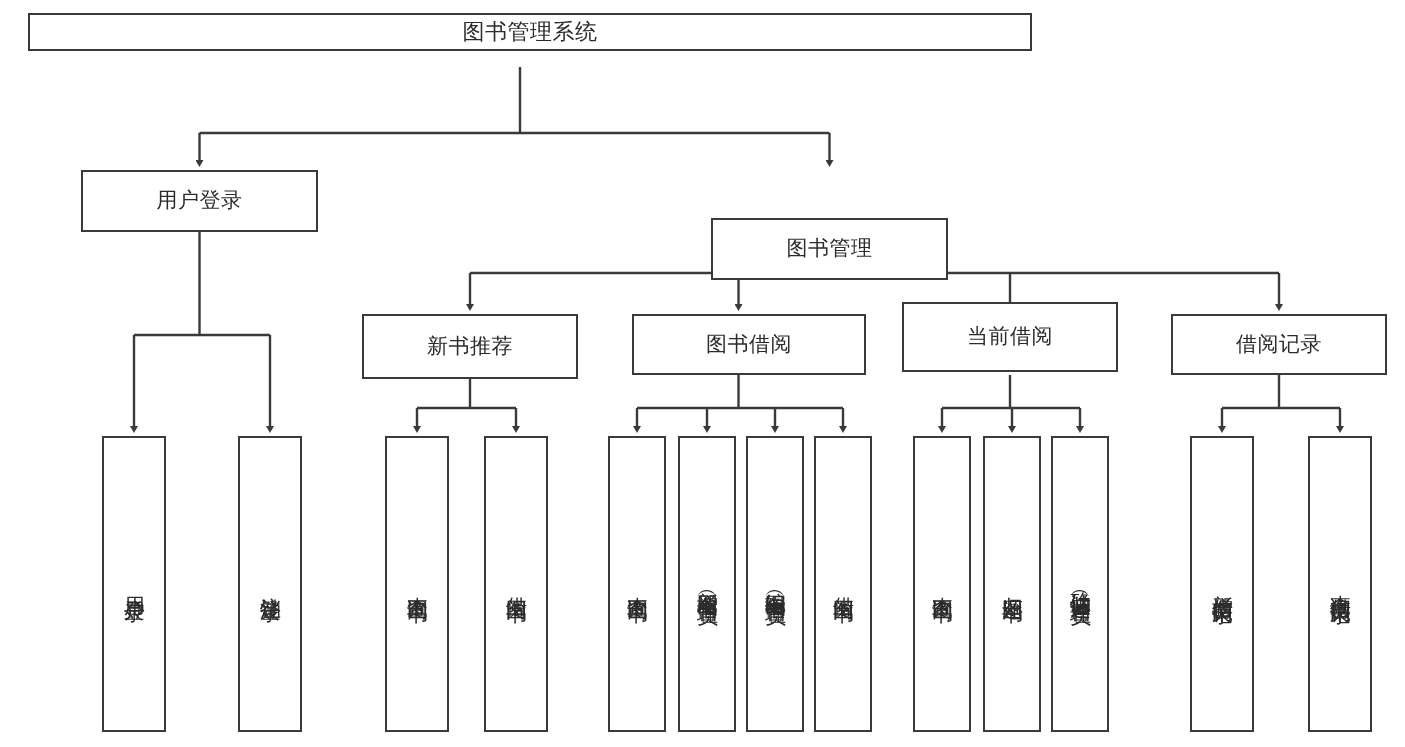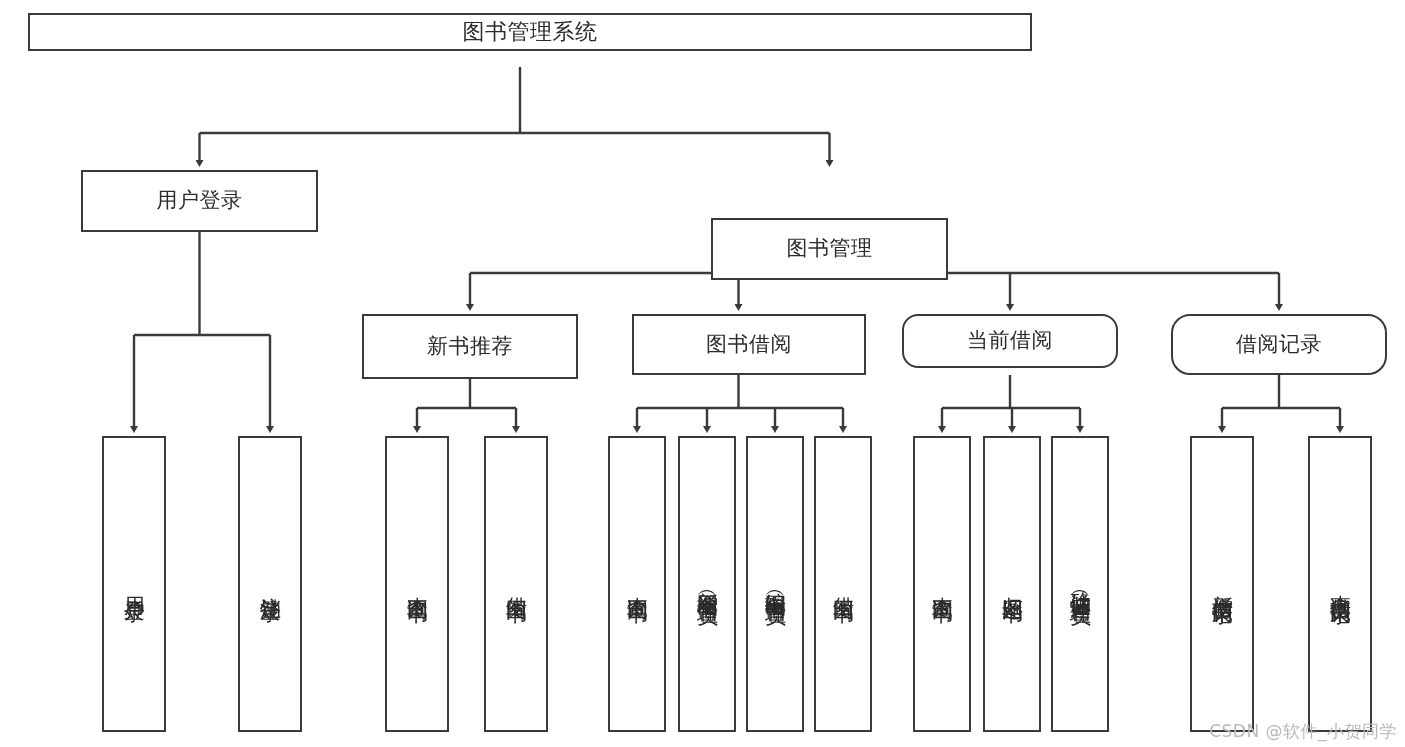--- a/index.html
+++ b/index.html
@@ -120,24 +120,24 @@
       </div>
       <div class="node horiz" style="left: 711px; top: 170px; width: 237px; height: 62px; margin-top: 48px;">
         <span class="node-label">图书管理</span>
       </div>
       <div class="node horiz" style="left: 362px; top: 314px; width: 216px; height: 65px;">
         <span class="node-label">新书推荐</span>
       </div>
       <div class="node horiz" style="left: 632px; top: 314px; width: 234px; height: 61px;">
         <span class="node-label">图书借阅</span>
       </div>
-      <div class="node horiz" style="left: 902px; top: 314px; width: 216px; height: 54px; border-radius: 16px;">
+      <div class="node horiz" style="left: 902px; top: 302px; width: 216px; height: 70px;">
         <span class="node-label">当前借阅</span>
       </div>
-      <div class="node horiz" style="left: 1171px; top: 314px; width: 216px; height: 61px; border-radius: 19px;">
+      <div class="node horiz" style="left: 1171px; top: 314px; width: 216px; height: 61px;">
         <span class="node-label">借阅记录</span>
       </div>
       <div class="node vert" style="left: 102px; top: 436px; width: 64px; height: 296px;">
         <span class="node-label">用户登录</span>
       </div>
       <div class="node vert" style="left: 238px; top: 436px; width: 64px; height: 296px;">
         <span class="node-label">注销登录</span>
       </div>
       <div class="node vert" style="left: 385px; top: 436px; width: 64px; height: 296px;">
         <span class="node-label">查询图书</span>
@@ -166,14 +166,13 @@
       <div class="node vert" style="left: 1051px; top: 436px; width: 58px; height: 296px;">
         <span class="node-label">确认归还（管理员）</span>
       </div>
       <div class="node vert" style="left: 1190px; top: 436px; width: 64px; height: 296px;">
         <span class="node-label">新增借阅记录</span>
       </div>
       <div class="node vert" style="left: 1308px; top: 436px; width: 64px; height: 296px;">
         <span class="node-label">查询借阅记录</span>
       </div>
     </div>
-  <div id="watermark">CSDN @软件_小贺同学</div>
 </div>
 
 </body></html>

